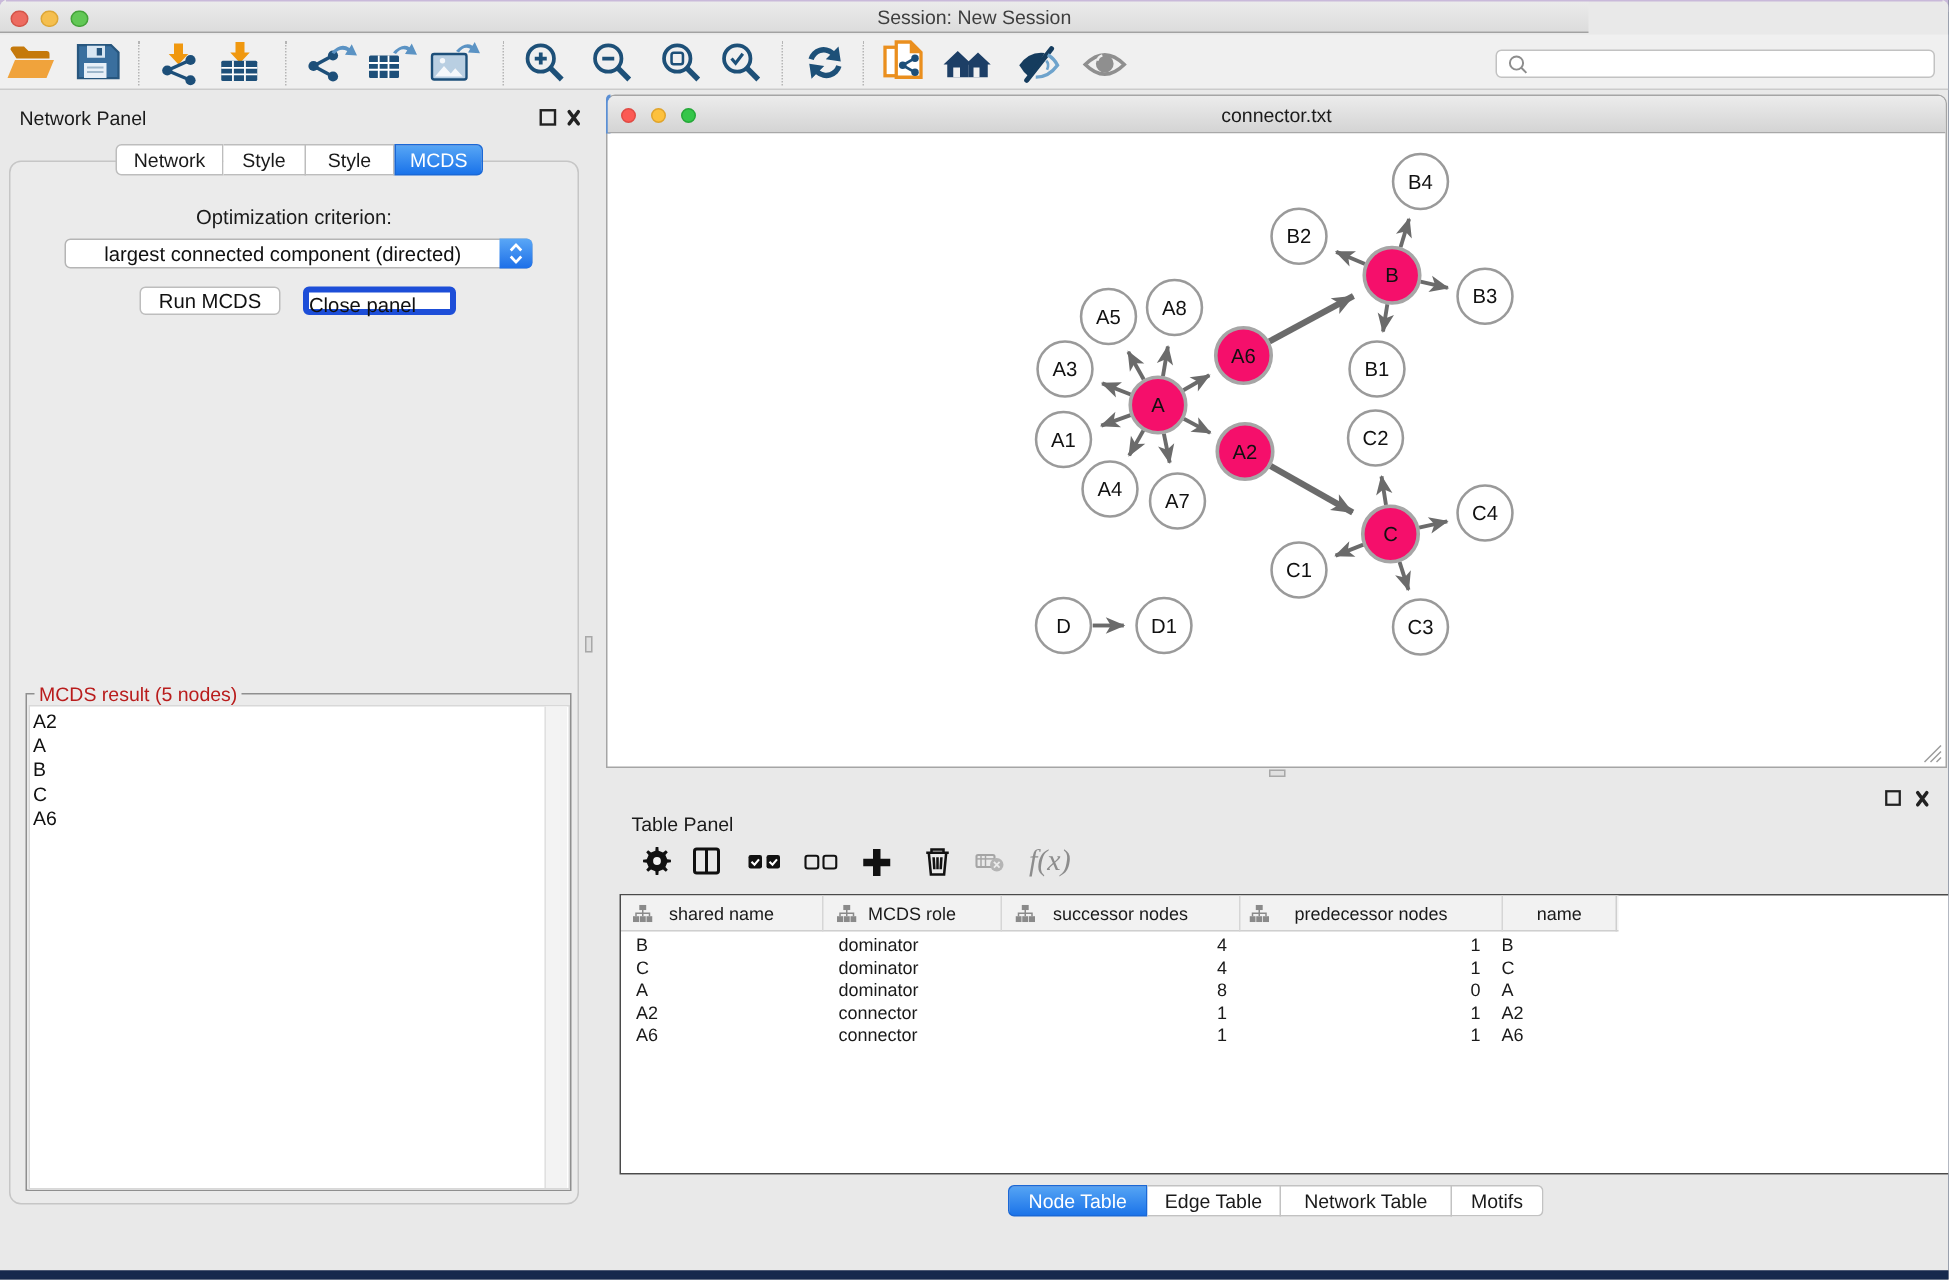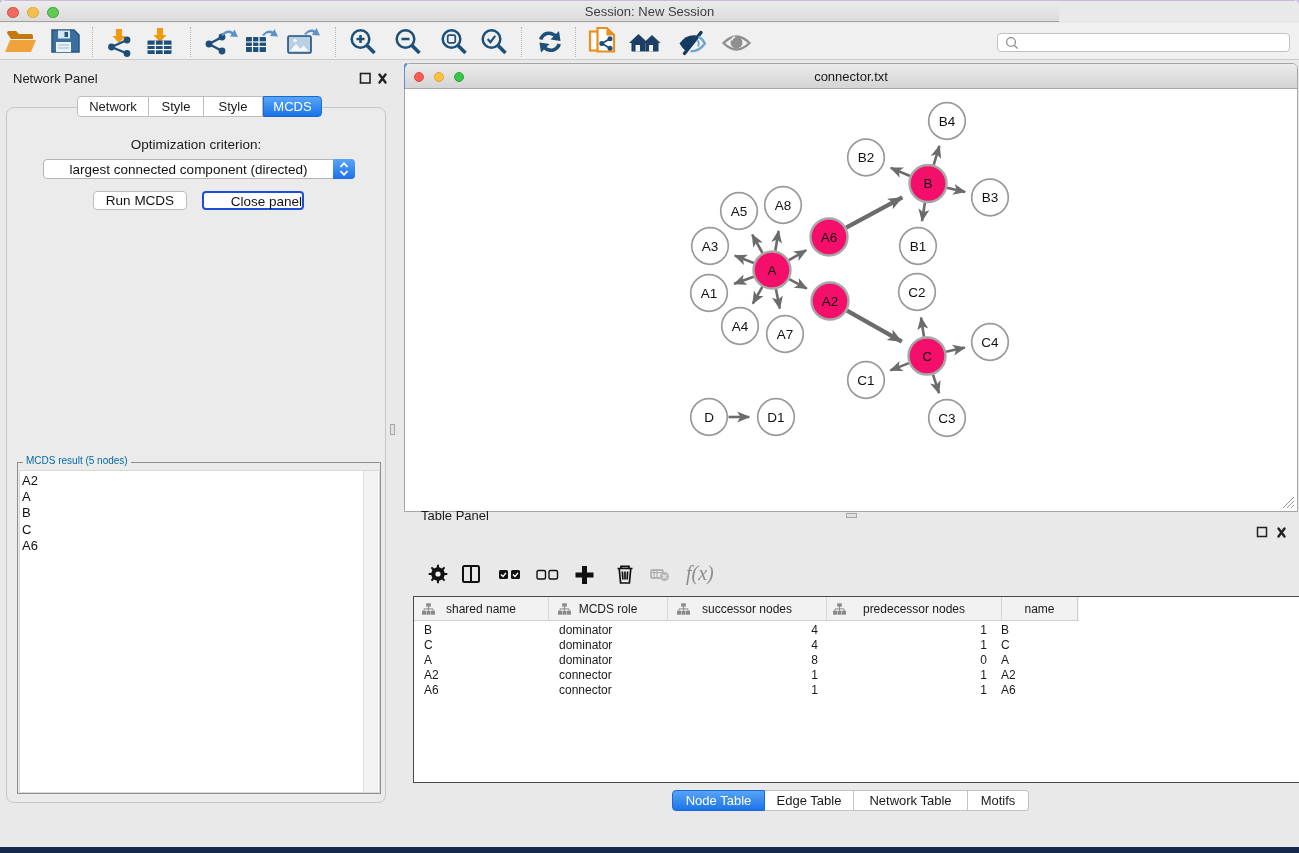--- a/index.html
+++ b/index.html
@@ -15,21 +15,21 @@
 .tsep { position:absolute; top:4px; height:30px; width:0; border-left:1px dotted #b5b5b5; }
 #searchbox { position:absolute; left:997px; top:10px; width:293px; height:19px; background:#fff; border:1px solid #c2c2c2; border-radius:4px; }
 
 #cp-title { position:absolute; left:13px; top:71px; font-size:13px; color:#1a1a1a; }
 #cp-panel { position:absolute; left:6px; top:107px; width:380px; height:696px; background:#ebebeb; border:1px solid #c6c6c6; border-radius:8px; }
 .tab { position:absolute; top:96px; height:21px; font-size:13px; color:#1a1a1a; text-align:center; line-height:20px; background:#fff; border:1px solid #bdbdbd; }
 
 #netwin { position:absolute; left:404px; top:63px; width:894px; height:449px; background:#fff; border:1px solid #a5a5a5; border-radius:6px 6px 0 0; }
 #net-titlebar { position:absolute; left:0; top:0; width:892px; height:25px; background:linear-gradient(#ececec,#d4d4d4); border-bottom:1px solid #a8a8a8; border-radius:5px 5px 0 0; }
 
-#tp-title { position:absolute; left:421px; top:508px; font-size:13px; color:#1a1a1a; }
+#tp-title { position:absolute; left:421px; top:542px; font-size:13px; color:#1a1a1a; }
 #tbl { position:absolute; left:413px; top:596px; width:1016px; height:187px; background:#fff; border:1px solid #4a4a4a; }
 #tbl-header { position:absolute; left:0; top:0; width:665px; height:24px; background:#f2f2f2; border-bottom:1px solid #cfcfcf; }
 .hcol { position:absolute; top:0; height:24px; border-right:1px solid #d6d6d6; font-size:12px; color:#1a1a1a; text-align:center; line-height:24px; }
 .trow { position:absolute; font-size:12px; color:#1a1a1a; height:15px; line-height:15px; }
 .btab { position:absolute; top:790px; height:21px; background:#fff; border:1px solid #c2c2c2; font-size:13px; color:#1a1a1a; text-align:center; line-height:20px; }
 #statusbar { position:absolute; left:0; top:818px; width:1299px; height:29px; background:#efefef; border-top:1px solid #c3c3c3; }
 #bottomstrip { position:absolute; left:0; top:847px; width:1299px; height:6px; background:#16294d; }
 </style>
 </head>
 <body>
@@ -185,23 +185,23 @@
     <div style="position:absolute;left:0;top:0;width:289px;height:18px;text-align:center;font-size:13.5px;line-height:19px;color:#111;">largest connected component (directed)</div>
     <div style="position:absolute;right:-1px;top:-1px;width:22px;height:20px;background:linear-gradient(#5aa7f6,#1d6fe8);border-radius:0 4px 4px 0;">
       <svg width="22" height="20" viewBox="0 0 22 20">
           <path d="M7.5 8 L11 4.2 L14.5 8" fill="none" stroke="#fff" stroke-width="1.8" stroke-linejoin="round"></path>
           <path d="M7.5 12 L11 15.8 L14.5 12" fill="none" stroke="#fff" stroke-width="1.8" stroke-linejoin="round"></path>
         </svg>
     </div>
   </div>
   <div class="abs" style="left:6px;top:137px;width:380px;text-align:center;font-size:13.5px;color:#1a1a1a;">Optimization criterion:</div>
   <div class="abs" style="left:93px;top:191px;width:94px;height:19px;background:#fff;border:1px solid #bdbdbd;border-radius:4px;text-align:center;font-size:13.5px;line-height:18px;color:#111;">Run MCDS</div>
-  <div class="abs" style="left:202px;top:191px;width:102px;height:19px;background:#fff;border:2px solid #1d4ed8;border-radius:4px;text-align:right;font-size:13.5px;line-height:18px;color:#111;">Close panel</div>
+  <div class="abs" style="left:202px;top:191px;width:102px;height:19px;background:#fff;border:4px solid #1d4ed8;border-radius:4px;text-align:left;font-size:13.5px;line-height:18px;color:#111;">Close panel</div>
   <div class="abs" style="left:17px;top:462px;width:364px;height:332px;border:1px solid #8f8f8f;">
-    <div style="position:absolute;left:5px;top:-8px;background:#ebebeb;padding:0 3px;font-size:10px;color:#0369a1;">MCDS result (5 nodes)</div>
+    <div style="position:absolute;left:5px;top:-8px;background:#ebebeb;padding:0 3px;font-size:13px;color:#b91c1c;">MCDS result (5 nodes)</div>
     <div style="position:absolute;left:1px;top:7px;width:361px;height:323px;background:#fff;border:1px solid #d8d8d8;"></div>
     <div style="position:absolute;right:2px;top:8px;width:15px;height:321px;background:#f3f3f3;border-left:1px solid #e0e0e0;"></div>
     <div style="position:absolute;left:4px;top:10px;font-size:13px;color:#111;line-height:16.2px;">A2<br>A<br>B<br>C<br>A6</div>
   </div>
 
   <div id="netwin">
     <div style="position:absolute;left:-1px;top:-1px;width:3px;height:26px;background:#5b8fd4;border-radius:3px 0 0 0;"></div>
     <div id="net-titlebar">
       <div class="tl" style="left:9px; top:8px; width:10px; height:10px; background:#fc5a54; border:0.5px solid #e04b44;"></div>
       <div class="tl" style="left:29px; top:8px; width:10px; height:10px; background:#fdc13d; border:0.5px solid #e0a42c;"></div>

